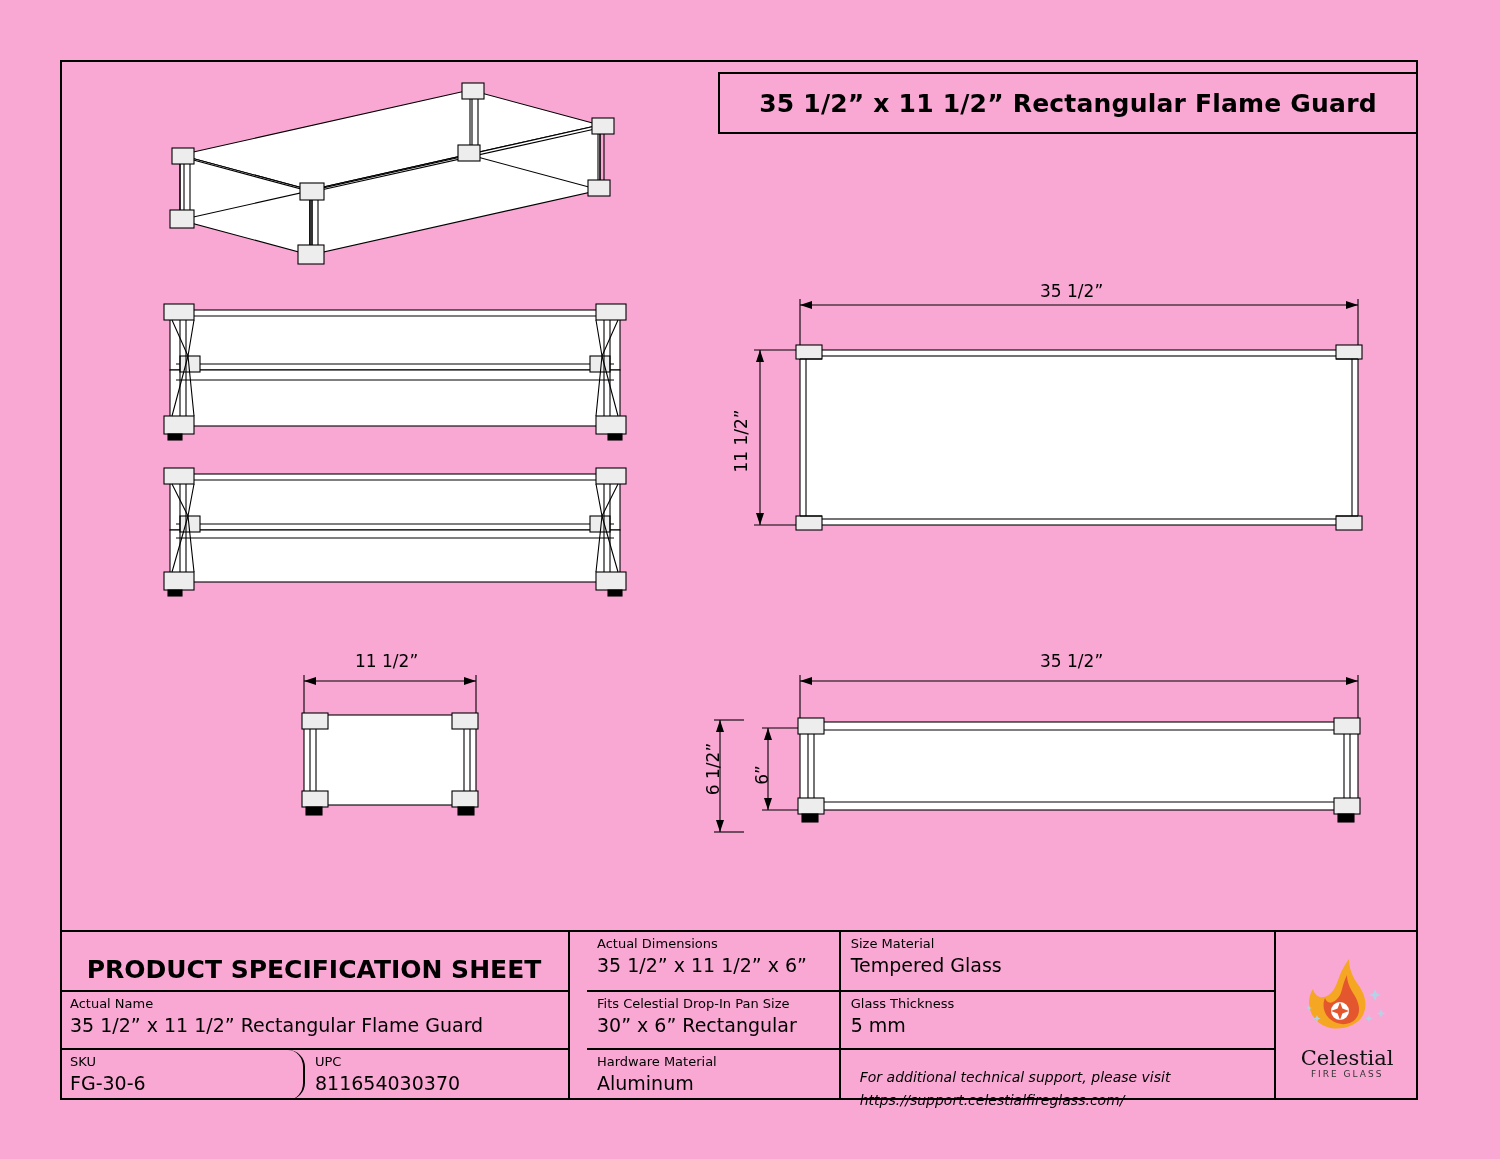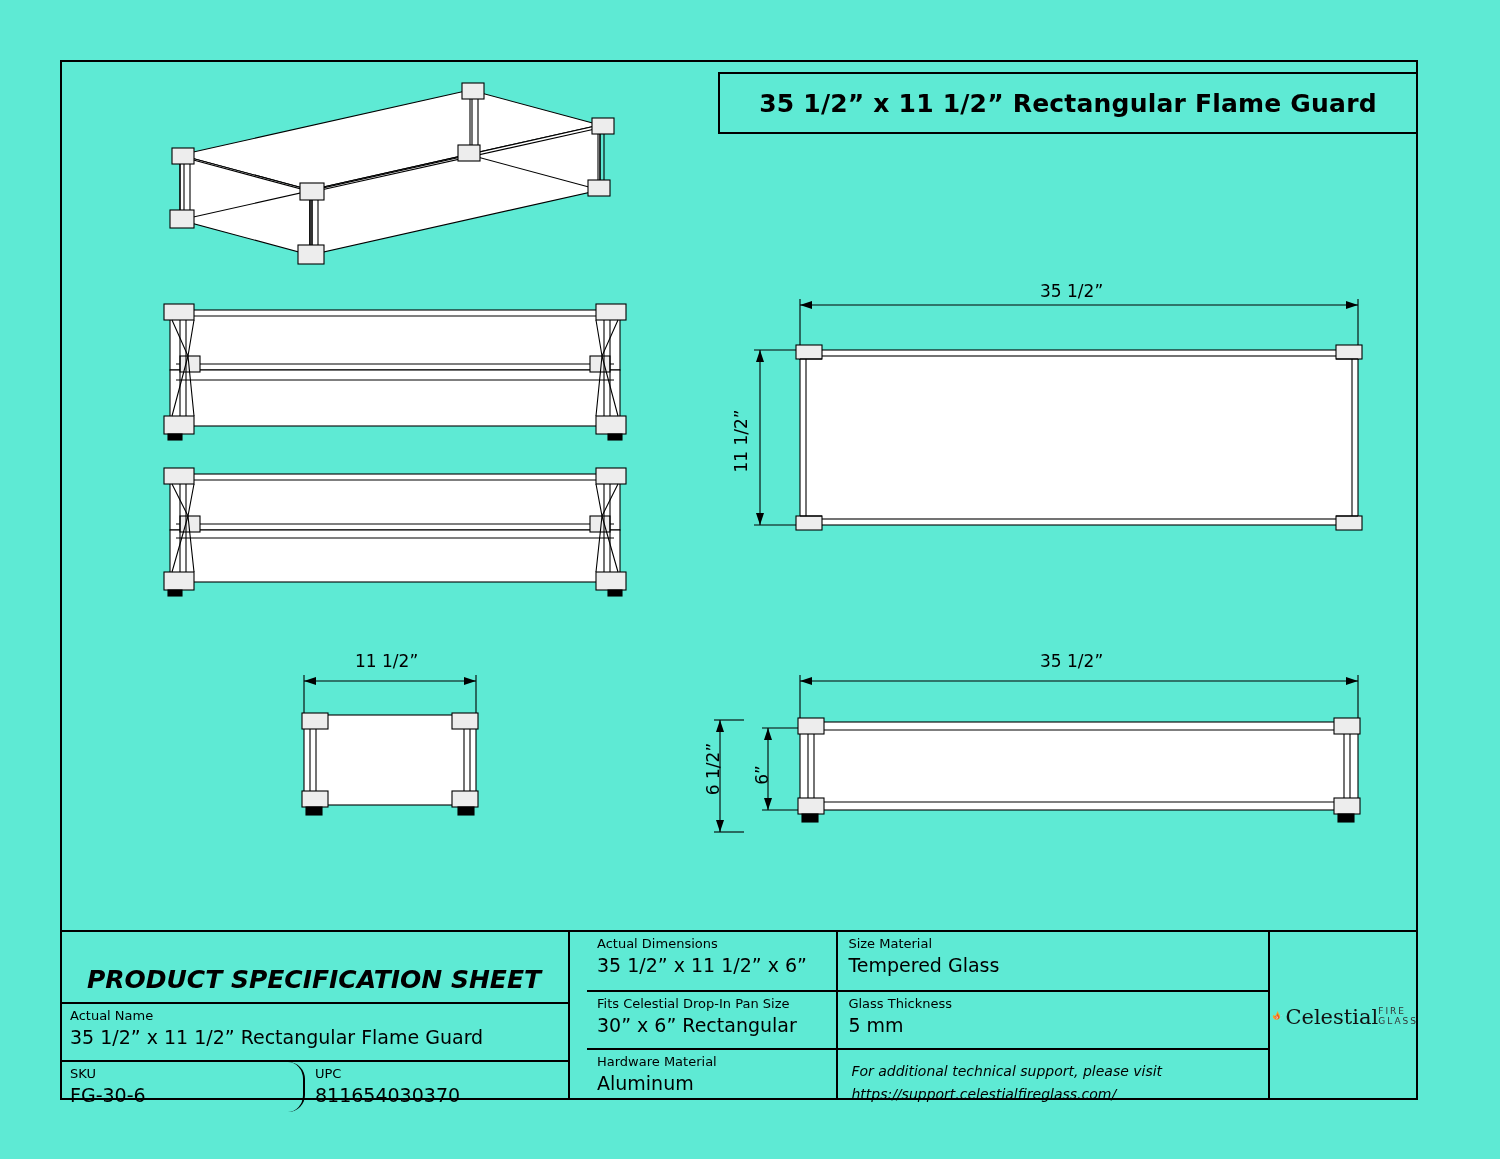--- a/index.html
+++ b/index.html
@@ -7,21 +7,21 @@
     padding: 0;
     background: #ffffff;
   }
   body {
     font-family: "DejaVu Sans", sans-serif;
   }
   #sheet {
     position: relative;
     width: 1500px;
     height: 1159px;
-    background: #5eead4;
+    background: #f9a8d4;
     overflow: hidden;
   }
   .frame {
     position: absolute;
     left: 60px;
     top: 60px;
     width: 1358px;
     height: 1040px;
     border: 2px solid #000;
     box-sizing: border-box;
@@ -119,21 +119,21 @@
     font-size: 14px;
     font-style: italic;
     color: #000;
     line-height: 21px;
     padding: 8px 8px 2px 10px;
   }
   .logo-wrap {
     width: 100%;
     height: 100%;
     display: flex;
-    flex-direction: row;
+    flex-direction: column;
     align-items: center;
     justify-content: center;
   }
   .logo-name {
     font-family: "DejaVu Serif", serif;
     font-size: 21px;
     color: #111;
     line-height: 22px;
     margin-top: 2px;
   }
@@ -344,21 +344,21 @@
       <rect x="638" y="164" width="16" height="8" fill="#000"></rect>
     </g>
   </svg>
   <div class="dimtext" style="left:1040px; top:651px;">35 1/2”</div>
   <div class="dimtext vert" style="left:687px; top:759px;">6 1/2”</div>
   <div class="dimtext vert" style="left:752px; top:765px;">6”</div>
 
   <div class="spec">
 
     <div class="col c2" style="border-right:2px solid #000;">
-      <div class="cell" style="height:72px; padding:18px;font-style:italic;">
+      <div class="cell" style="height:60px; padding:8px;">
         <div class="big-title">PRODUCT SPECIFICATION SHEET</div>
       </div>
       <div class="cell" style="height:58px;">
         <div class="lbl">Actual Name</div>
         <div class="val">35 1/2” x 11 1/2” Rectangular Flame Guard</div>
       </div>
       <div class="cell split" style="height:50px; padding:0; border-bottom:none;">
         <div class="half first" style="width:245px;">
           <div class="lbl">SKU</div>
           <div class="val">FG-30-6</div>
@@ -387,21 +387,21 @@
 
     <div class="col c4">
       <div class="cell" style="height:60px;">
         <div class="lbl">Size Material</div>
         <div class="val">Tempered Glass</div>
       </div>
       <div class="cell" style="height:58px;">
         <div class="lbl">Glass Thickness</div>
         <div class="val">5 mm</div>
       </div>
-      <div class="cell" style="height:50px; border-bottom:none; padding:3px;">
+      <div class="cell" style="height:50px; border-bottom:none; padding:9px;">
         <div class="note">For additional technical support, please visit</div>
         <div class="note" style="padding-top:0;">https://support.celestialfireglass.com/</div>
       </div>
     </div>
 
     <div class="col c5">
       <div class="logo-wrap">
         <svg width="120" height="92" viewBox="0 0 120 92">
           <path d="M62 6 C50 22 52 32 44 40 C36 48 28 44 26 36 C18 48 22 68 40 74 C52 78 70 74 76 62 C82 50 76 38 70 30 C66 24 62 16 62 6 Z" fill="#f5a623"></path>
           <path d="M60 22 C54 34 56 40 50 46 C44 52 40 50 38 45 C34 54 38 66 50 70 C58 73 68 70 71 62 C74 54 70 46 66 40 C63 35 60 29 60 22 Z" fill="#e4572e"></path>

